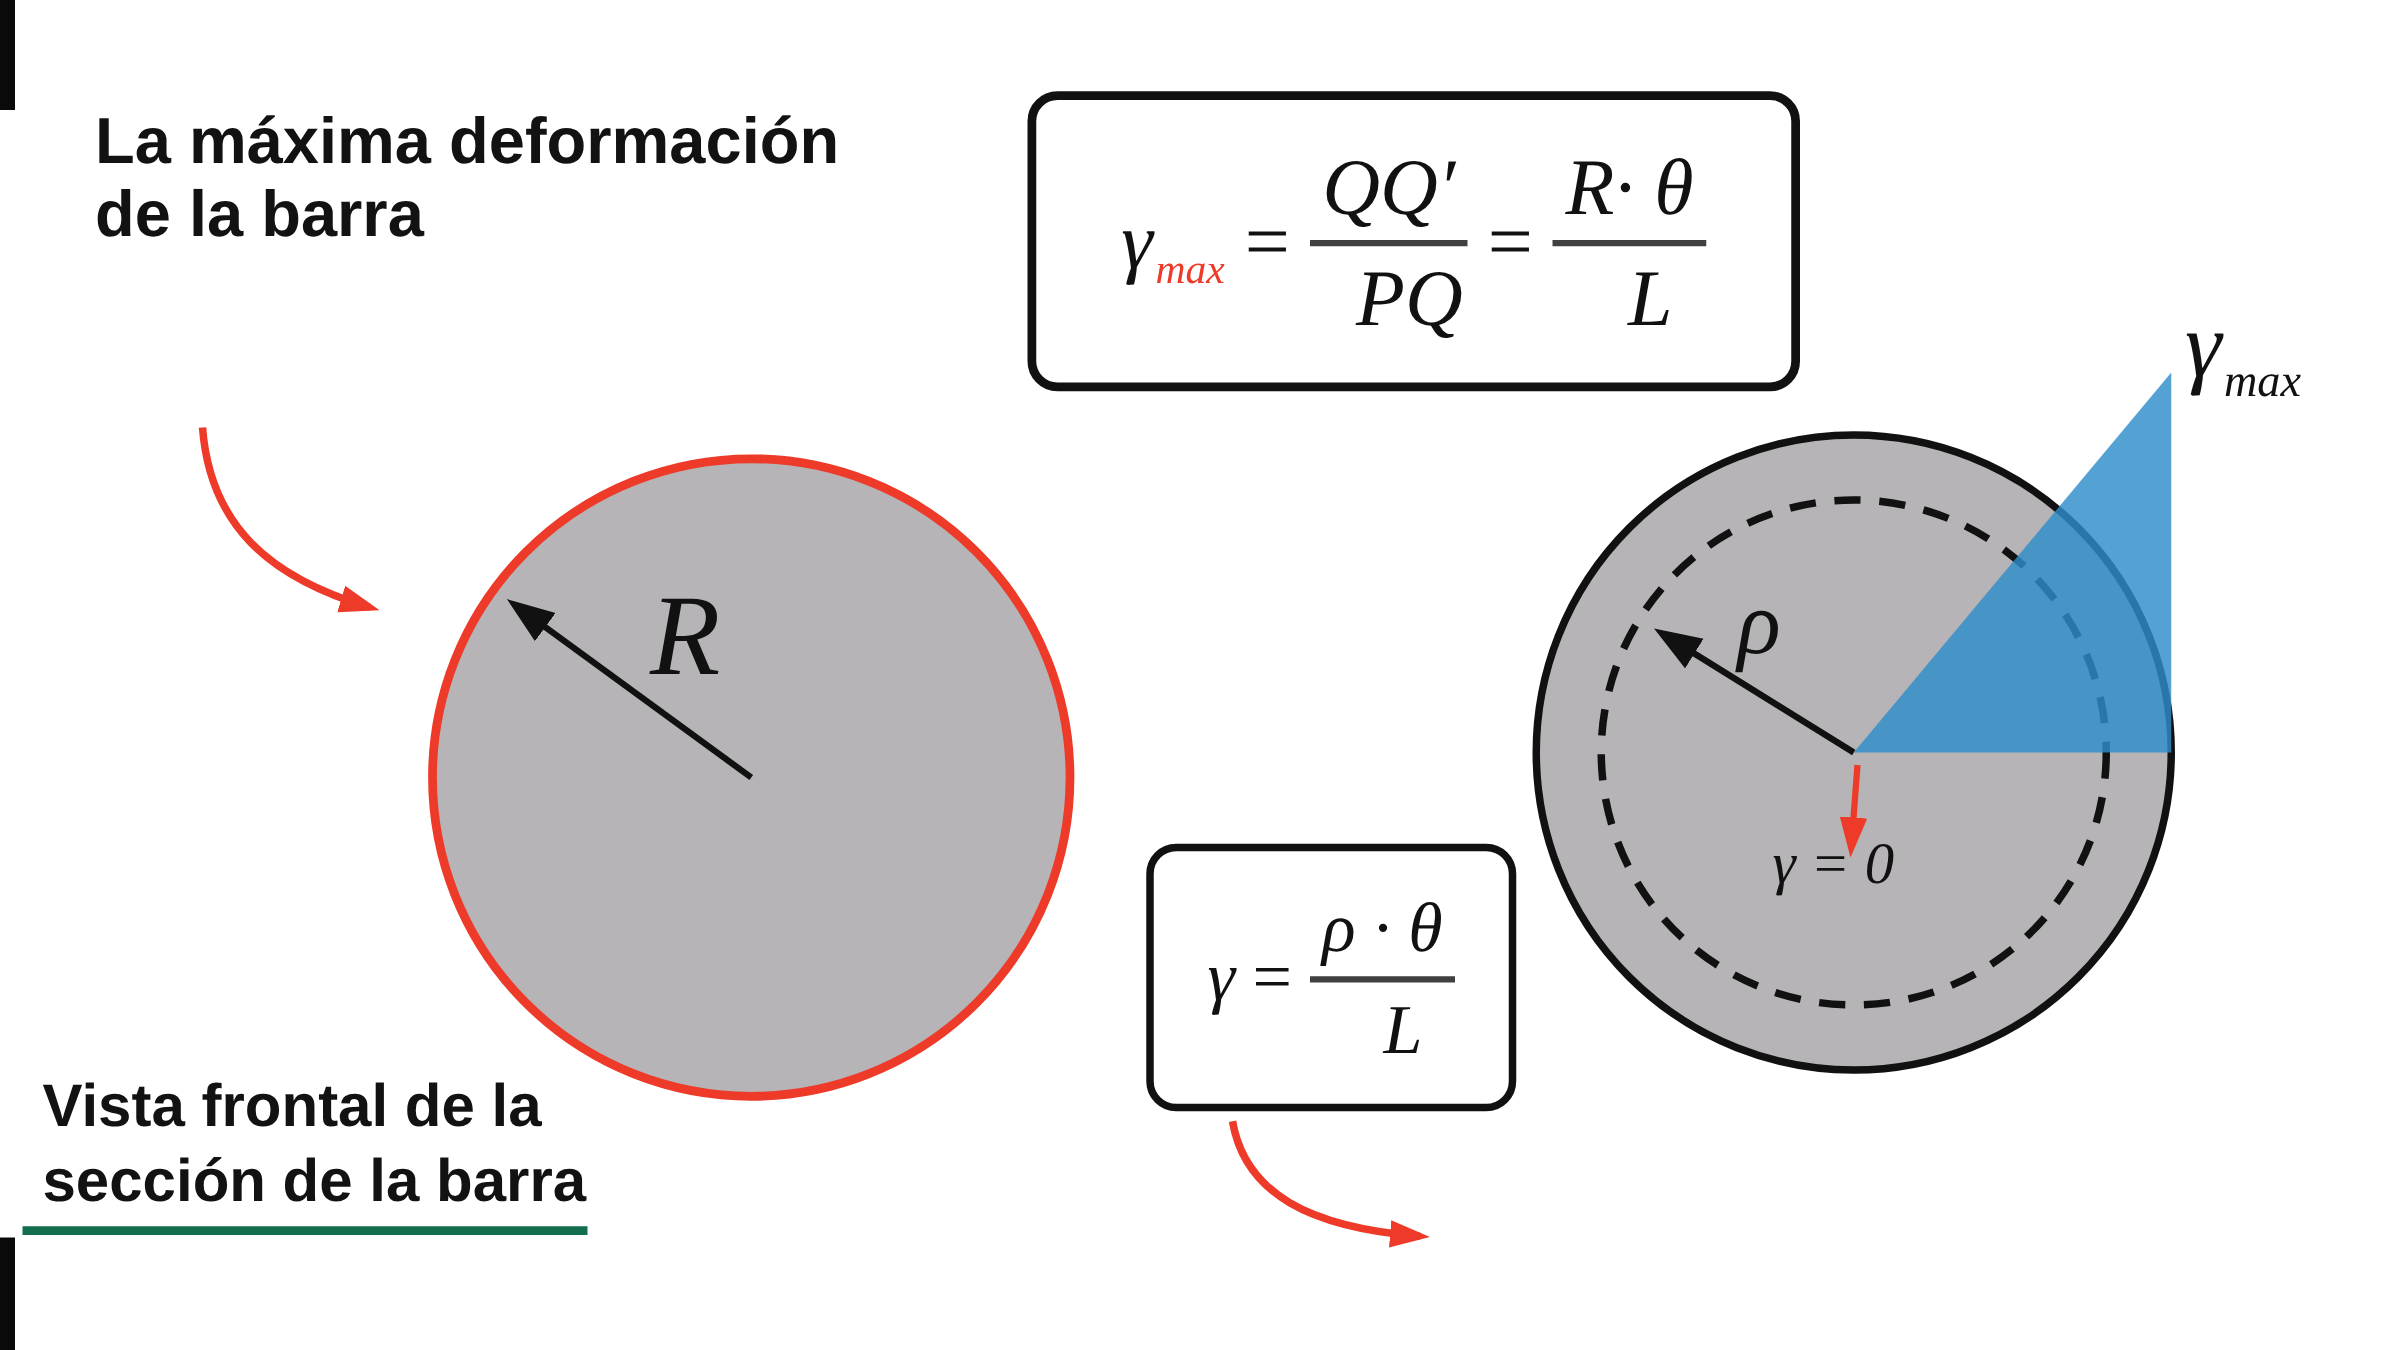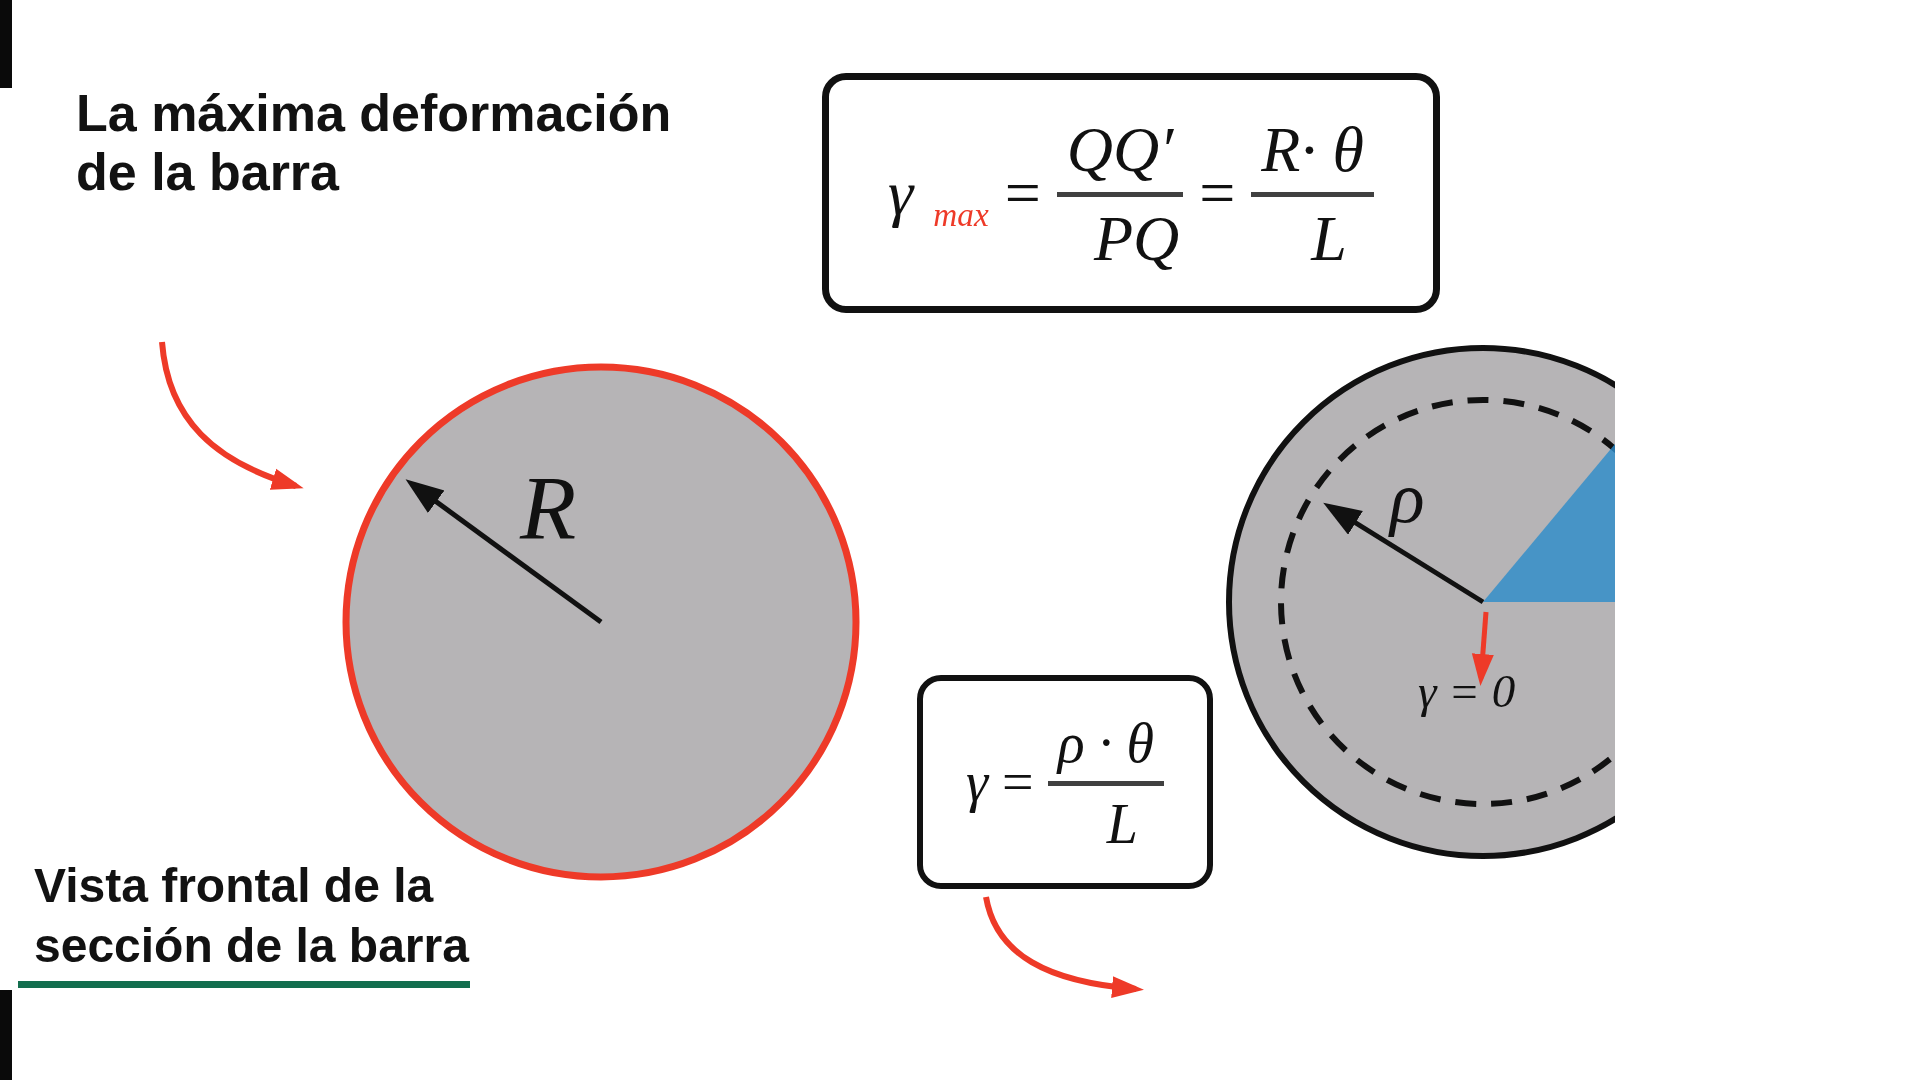--- a/index.html
+++ b/index.html
@@ -1,37 +1,37 @@
 <!DOCTYPE html>
 <html><head>
 <meta charset="utf-8">
 <style>
   html,body{margin:0;padding:0;background:#fff;}
   .canvas{
-    position:relative;width:1576px;height:1080px;overflow:hidden;
-    background:#fff;font-family:"Liberation Sans",sans-serif;color:#151515;padding-left:39px;
+    position:relative;width:1920px;height:1080px;overflow:hidden;
+    background:#fff;font-family:"Liberation Sans",sans-serif;color:#151515;
   }
   svg.layer{position:absolute;left:0;top:0;z-index:1;}
   .txt{position:absolute;z-index:2;}
 
   
   .note{left:76px;top:84px;font-weight:bold;font-size:52px;line-height:59px;color:#121212;}
 
   
   .fbox{
     position:absolute;z-index:2;background:#fff;border:7px solid #111;border-radius:24px;
     display:flex;align-items:center;justify-content:center;
     font-family:"Liberation Serif","DejaVu Serif",serif;font-style:italic;color:#111;
   }
   .fbox1{left:822px;top:73px;width:604px;height:226px;font-size:64px;gap:16px;}
   .fbox2{left:917px;top:675px;width:284px;height:202px;border-width:6px;font-size:56px;gap:14px;}
   .frac{display:inline-flex;flex-direction:column;align-items:center;line-height:1;}
   .frac .num{padding:2px 10px 10px;border-bottom:5px solid #404040;}
   .frac .den{padding-top:10px;margin-left:33px;}
-  .gsub{font-size:0.52em;position:relative;top:0.35em;margin-left:20px;}
+  .gsub{font-size:0.52em;position:relative;top:0.35em;margin-left:2px;}
   .red{color:#ee3a28;}
   .eq{font-style:normal;}
 
   
   .lbl{font-family:"Liberation Serif","DejaVu Serif",serif;font-style:italic;color:#111;line-height:1;}
   .lbl-R{left:520px;top:462px;font-size:92px;}
   .lbl-rho{left:1390px;top:462px;font-size:72px;}
   .lbl-gzero{left:1398px;top:668px;font-size:47px;margin-left:20px;}
   .lbl-gmax{left:1748px;top:240px;font-size:74px;}
   .lbl-gmax .gsub{top:0.42em;font-size:0.5em;}

